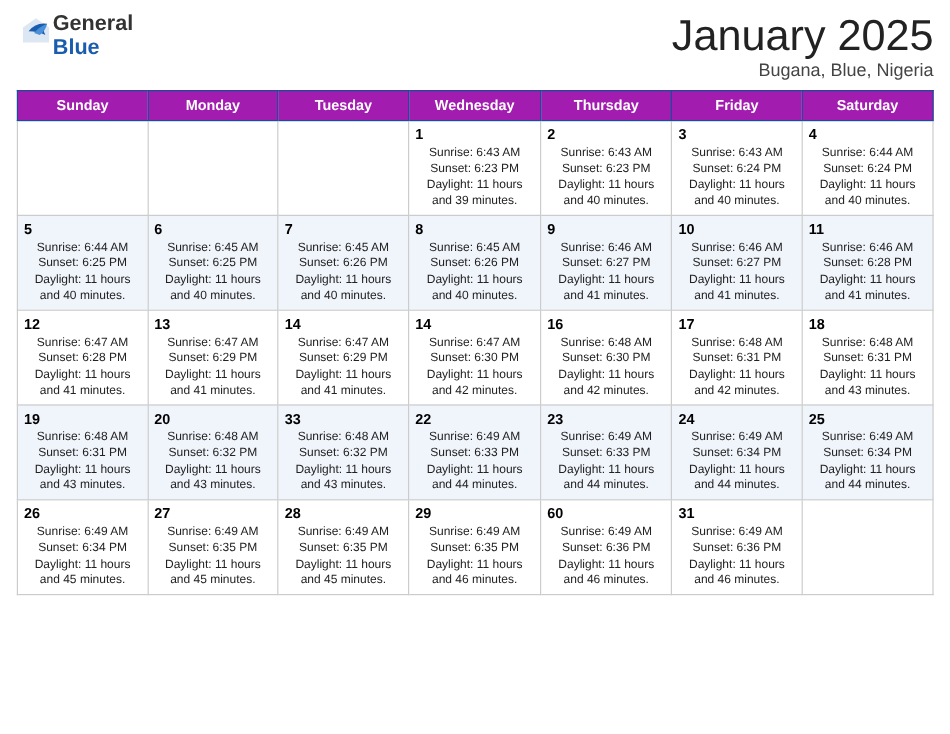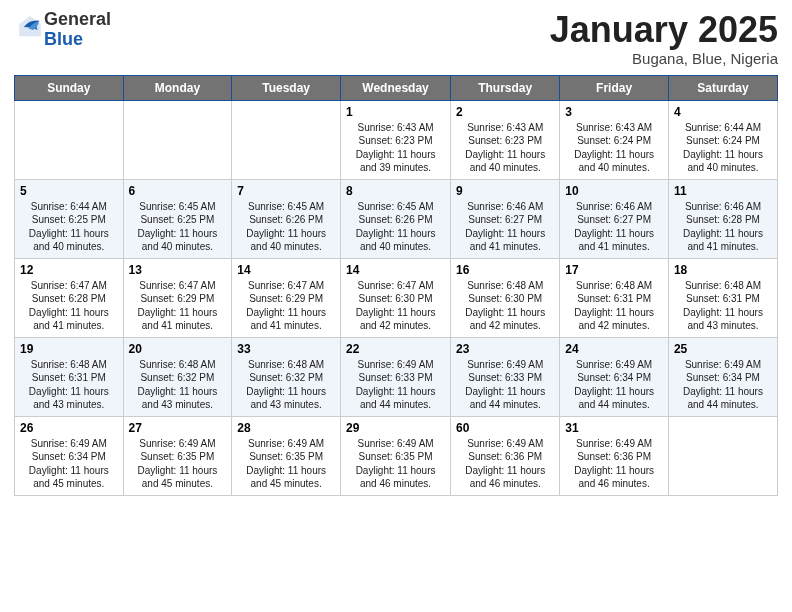--- a/index.html
+++ b/index.html
@@ -39,35 +39,35 @@
       height: 28px;
       margin-left: 2px;
       margin-top: -2px;
     }
     .title-block {
       text-align: right;
     }
     .title-month {
       font-size: 36px;
       color: #222;
-      font-weight: bold;
+      font-weight: normal;
       line-height: 1.1;
     }
     .title-location {
       font-size: 15px;
       color: #444;
     }
     .calendar {
       width: 100%;
       border-collapse: collapse;
       border: 1px solid #bbb;
       font-size: 10.5px;
     }
     .calendar thead tr th {
-      background: #737373;
+      background: #a21caf;
       color: #fff;
       font-weight: bold;
       font-size: 12px;
       text-align: center;
       padding: 5px 2px;
       border: 1px solid #1a4d99;
     }
     .calendar tbody tr td {
       vertical-align: top;
       border: 1px solid #ccc;

